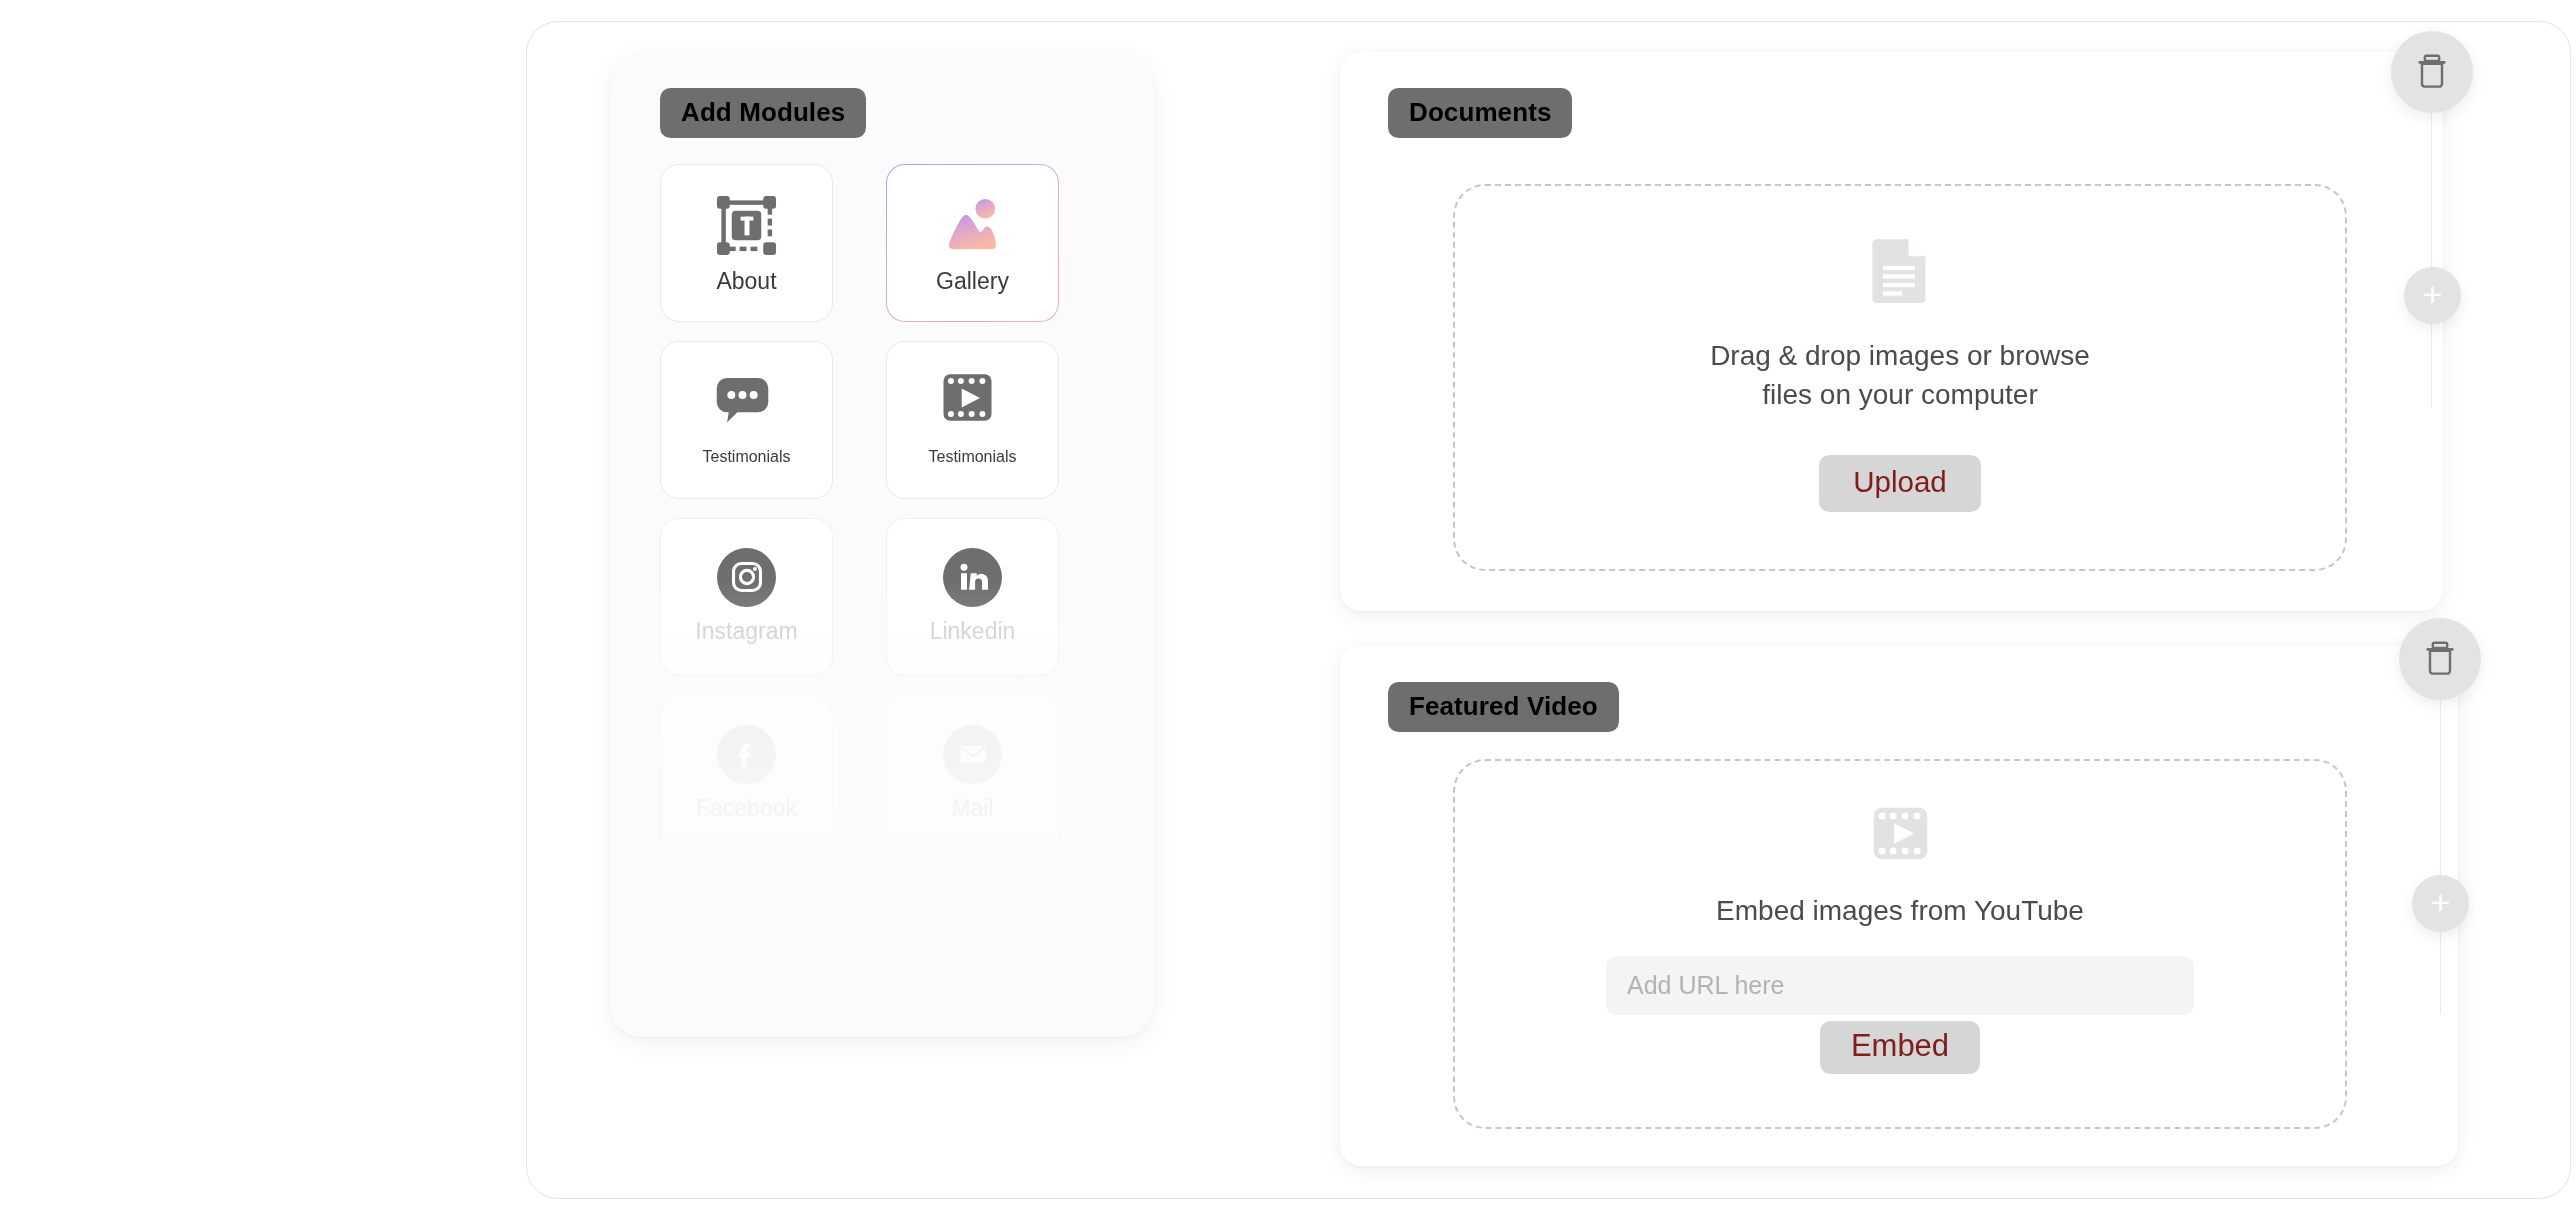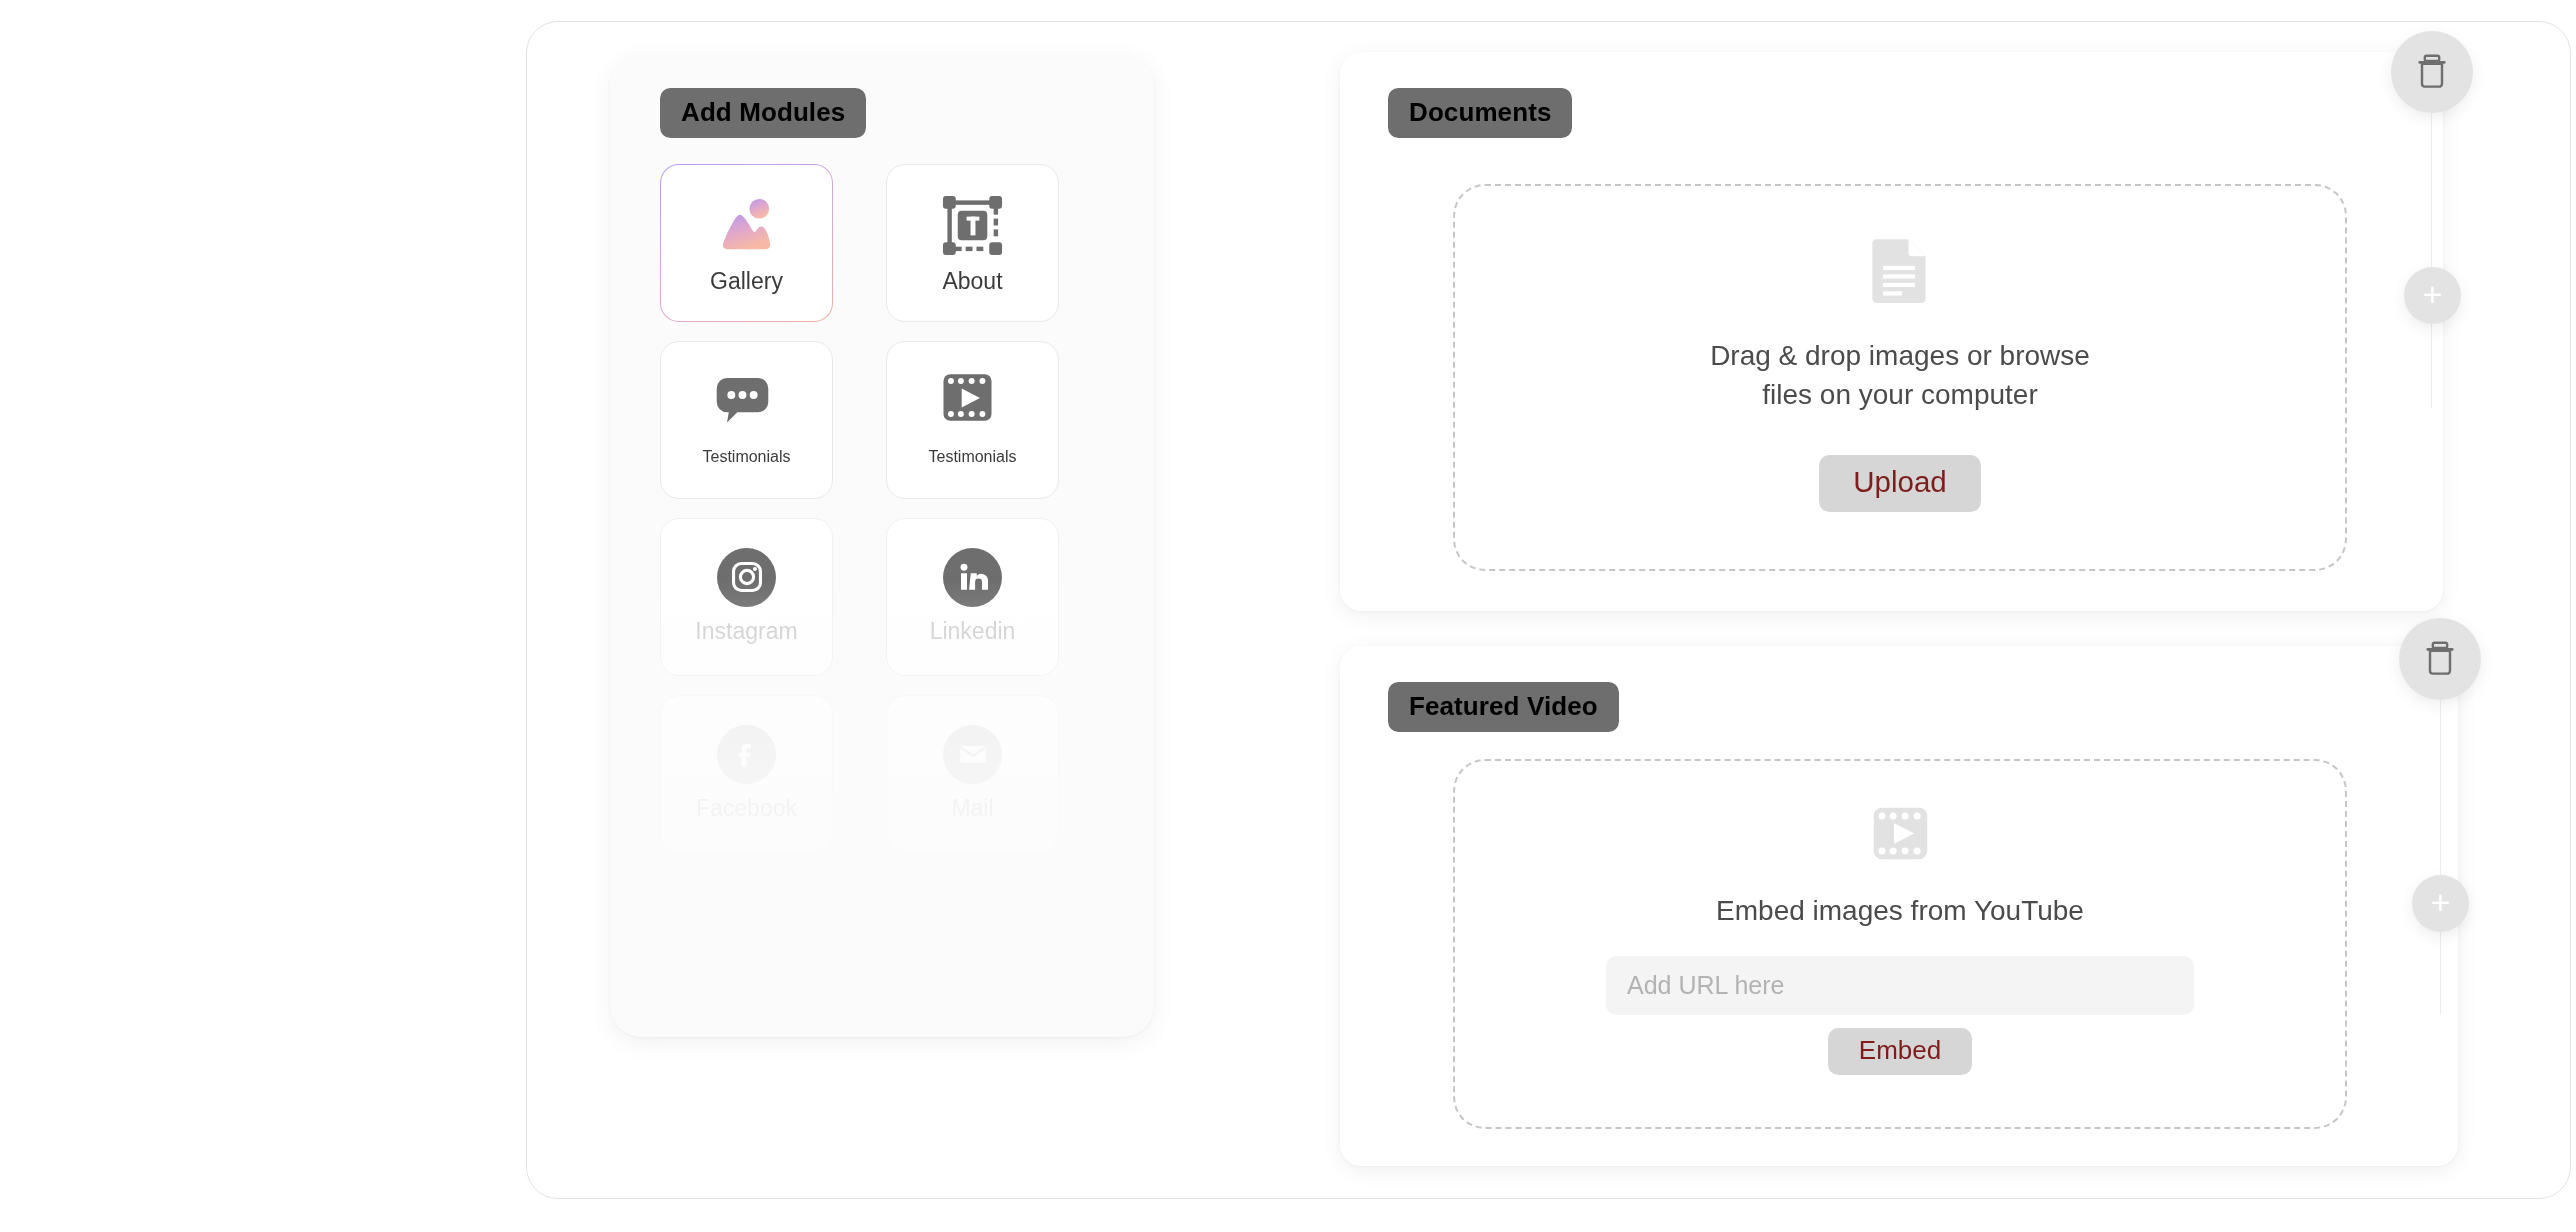--- a/index.html
+++ b/index.html
@@ -148,21 +148,21 @@
     background: #d6d6d6;
     color: #7f1d1d;
     font-size: 29.5px;
     font-family: "Liberation Sans", sans-serif;
     border-radius: 10.5px;
     padding: 11.4px 34px 13.3px 34px;
     line-height: 1.1;
     cursor: pointer;
   }
   #upload-button { margin-top: 40px; }
-  #embed-button  { margin-top: 13px; padding: 8.6px 31px 10.5px 31px; font-size: 26px; }
+  #embed-button  { margin-top: 6px; padding: 8.6px 31px 10.5px 31px; font-size: 31px; }
 
   #video-url-input {
     margin-top: 25px;
     width: 588px; height: 59px;
     background: #f4f4f5;
     border: none;
     border-radius: 10.5px;
     padding: 0 21px;
     font-size: 25px;
     font-family: "Liberation Sans", sans-serif;
@@ -206,37 +206,20 @@
 </head>
 <body>
 
 <div id="canvas-frame"></div>
 
 <div id="modules-panel">
 
   <div class="section-badge" id="modules-badge">Add Modules</div>
 
   <div id="modules-grid">
-
-    <div class="module-card selected">
-      <span class="module-icon">
-        <svg viewBox="0 0 64 64" width="63" height="63">
-          <defs>
-            <linearGradient id="galGrad" x1="0" y1="0" x2="0.45" y2="1">
-              <stop offset="0%" stop-color="#b897ee"></stop>
-              <stop offset="55%" stop-color="#e2a8c8"></stop>
-              <stop offset="100%" stop-color="#f7b9a5"></stop>
-            </linearGradient>
-          </defs>
-          <circle cx="45" cy="15" r="10" fill="url(#galGrad)"></circle>
-          <path d="M8 52 C8 49 20 21 25 21 C30 21 36 34 39 38 C41.5 41 43 33 47 33 C52 33 56 47 56 52 C56 55 54 56 51 56 L13 56 C10 56 8 55 8 52 Z" fill="url(#galGrad)"></path>
-        </svg>
-      </span>
-      <span class="module-label">Gallery</span>
-    </div>
 
     <div class="module-card">
       <span class="module-icon">
         <svg viewBox="0 0 64 64" width="63" height="63">
           <g fill="#6e6e6e">
             <rect x="2" y="2" width="13" height="13" rx="3"></rect>
             <rect x="49" y="2" width="13" height="13" rx="3"></rect>
             <rect x="2" y="49" width="13" height="13" rx="3"></rect>
             <rect x="49" y="49" width="13" height="13" rx="3"></rect>
             <rect x="14" y="6.5" width="36" height="4.5"></rect>
@@ -249,20 +232,37 @@
             <rect x="53.5" y="36" width="4.5" height="7"></rect>
             <rect x="17" y="17" width="30" height="30" rx="4"></rect>
             <rect x="26" y="23" width="13" height="4" fill="#ffffff"></rect>
             <rect x="30" y="23" width="5" height="19" fill="#ffffff"></rect>
           </g>
         </svg>
       </span>
       <span class="module-label">About</span>
     </div>
 
+    <div class="module-card selected">
+      <span class="module-icon">
+        <svg viewBox="0 0 64 64" width="63" height="63">
+          <defs>
+            <linearGradient id="galGrad" x1="0" y1="0" x2="0.45" y2="1">
+              <stop offset="0%" stop-color="#b897ee"></stop>
+              <stop offset="55%" stop-color="#e2a8c8"></stop>
+              <stop offset="100%" stop-color="#f7b9a5"></stop>
+            </linearGradient>
+          </defs>
+          <circle cx="45" cy="15" r="10" fill="url(#galGrad)"></circle>
+          <path d="M8 52 C8 49 20 21 25 21 C30 21 36 34 39 38 C41.5 41 43 33 47 33 C52 33 56 47 56 52 C56 55 54 56 51 56 L13 56 C10 56 8 55 8 52 Z" fill="url(#galGrad)"></path>
+        </svg>
+      </span>
+      <span class="module-label">Gallery</span>
+    </div>
+
     <div class="module-card compact">
       <span class="module-icon">
         <svg viewBox="0 0 64 64" width="55" height="55">
           <path d="M14 8 H50 A12 12 0 0 1 62 20 V36 A12 12 0 0 1 50 48 H26 L14 60 L16 48 H14 A12 12 0 0 1 2 36 V20 A12 12 0 0 1 14 8 Z" fill="#6e6e6e"></path>
           <circle cx="19" cy="28" r="4.6" fill="#ffffff"></circle>
           <circle cx="32" cy="28" r="4.6" fill="#ffffff"></circle>
           <circle cx="45" cy="28" r="4.6" fill="#ffffff"></circle>
         </svg>
       </span>
       <span class="module-label">Testimonials</span>

